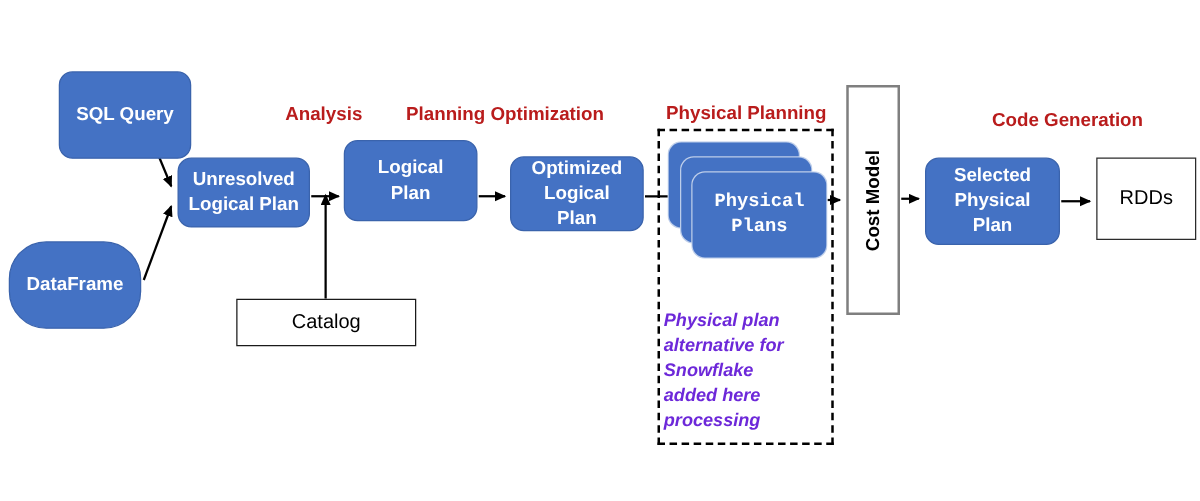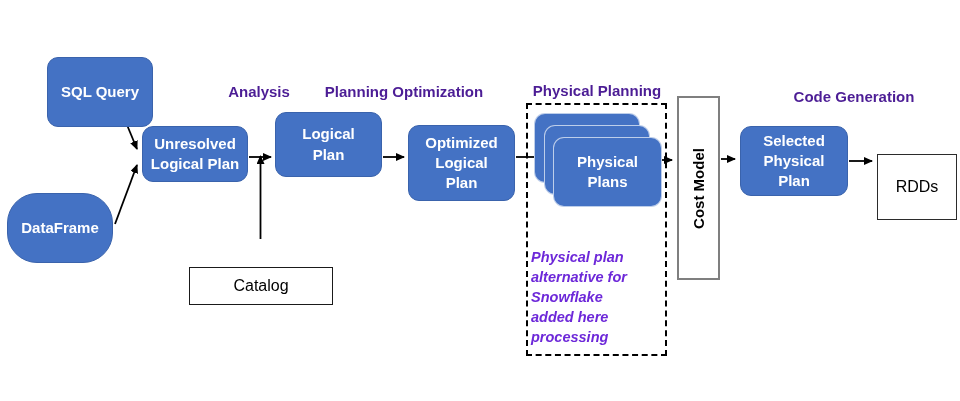--- a/index.html
+++ b/index.html
@@ -36,52 +36,52 @@
     display: flex;
     align-items: center;
     justify-content: center;
     text-align: center;
     box-sizing: border-box;
   }
   .n-sql        { left: 7px;   top: 57px;  width: 106px; height: 70px; padding: 0 6px; margin-left: 40px; }
   .n-df         { left: 7px;   top: 193px; width: 106px; height: 70px; padding: 16px 6px; border-radius: 30px; }
   .n-unres      { left: 142px; top: 126px; width: 106px; height: 56px; padding: 0 5px; }
   .n-lp         { left: 275px; top: 112px; width: 107px; height: 65px; padding: 0 16px; }
-  .n-olp        { left: 408px; top: 125px; width: 107px; height: 76px; padding: 0 9px; }
+  .n-olp        { left: 408px; top: 125px; width: 107px; height: 60px; padding: 0 9px; }
   .n-sel        { left: 740px; top: 126px; width: 108px; height: 70px; padding: 0 20px; }
 
   .stackbox {
     position: absolute;
     background: var(--node-fill, #4472C4);
     border: 1.5px solid rgba(255,255,255,0.65);
     border-radius: 11px;
     box-sizing: border-box;
     color: var(--node-text, #fff);
     font-weight: bold;
     font-size: 15px;
     line-height: 1.35;
     display: flex;
     align-items: center;
     justify-content: center;
     text-align: center;
+    font-family: Liberation Mono, monospace;
   }
   .n-pp-back  { left: 534px; top: 113px; width: 106px; height: 70px; }
   .n-pp-mid   { left: 544px; top: 125px; width: 106px; height: 70px; }
   .n-pp-front { left: 553px; top: 137px; width: 109px; height: 70px; padding: 0 22px; }
 
   .whitebox {
     position: absolute;
     background: #ffffff;
     box-sizing: border-box;
     display: flex;
     align-items: center;
     justify-content: center;
     text-align: center;
     color: #000;
-    margin-top: 28px;
   }
   .n-catalog { left: 189px; top: 239px; width: 144px; height: 38px;
                border: 1.4px solid #1a1a1a; font-size: 16px; }
   .n-cost    { left: 677px; top: 68px;  width: 43px;  height: 184px;
                border: 2px solid #7f7f7f; }
   .n-cost .vtext { transform: rotate(-90deg); white-space: nowrap;
                    font-weight: bold; font-size: 15px; }
   .n-rdds    { left: 877px; top: 126px; width: 80px; height: 66px;
                border: 1.6px solid #2b2b2b; font-size: 16px; }
 
@@ -91,21 +91,21 @@
     border: 2.5px dashed #000;
     box-sizing: border-box;
     background: transparent;
   }
 
   .stage {
     position: absolute;
     transform: translateX(-50%);
     font-size: 15px;
     font-weight: 600;
-    color: #4c1d95;
+    color: #b91c1c;
     white-space: nowrap;
   }
   .s-analysis { left: 259px; top: 83px; }
   .s-logopt   { left: 404px; top: 83px; }
   .s-physplan { left: 597px; top: 82px; }
   .s-codegen  { left: 854px; top: 88px; }
 
   .annotation {
     position: absolute;
     left: 531px; top: 247px; width: 131px;

